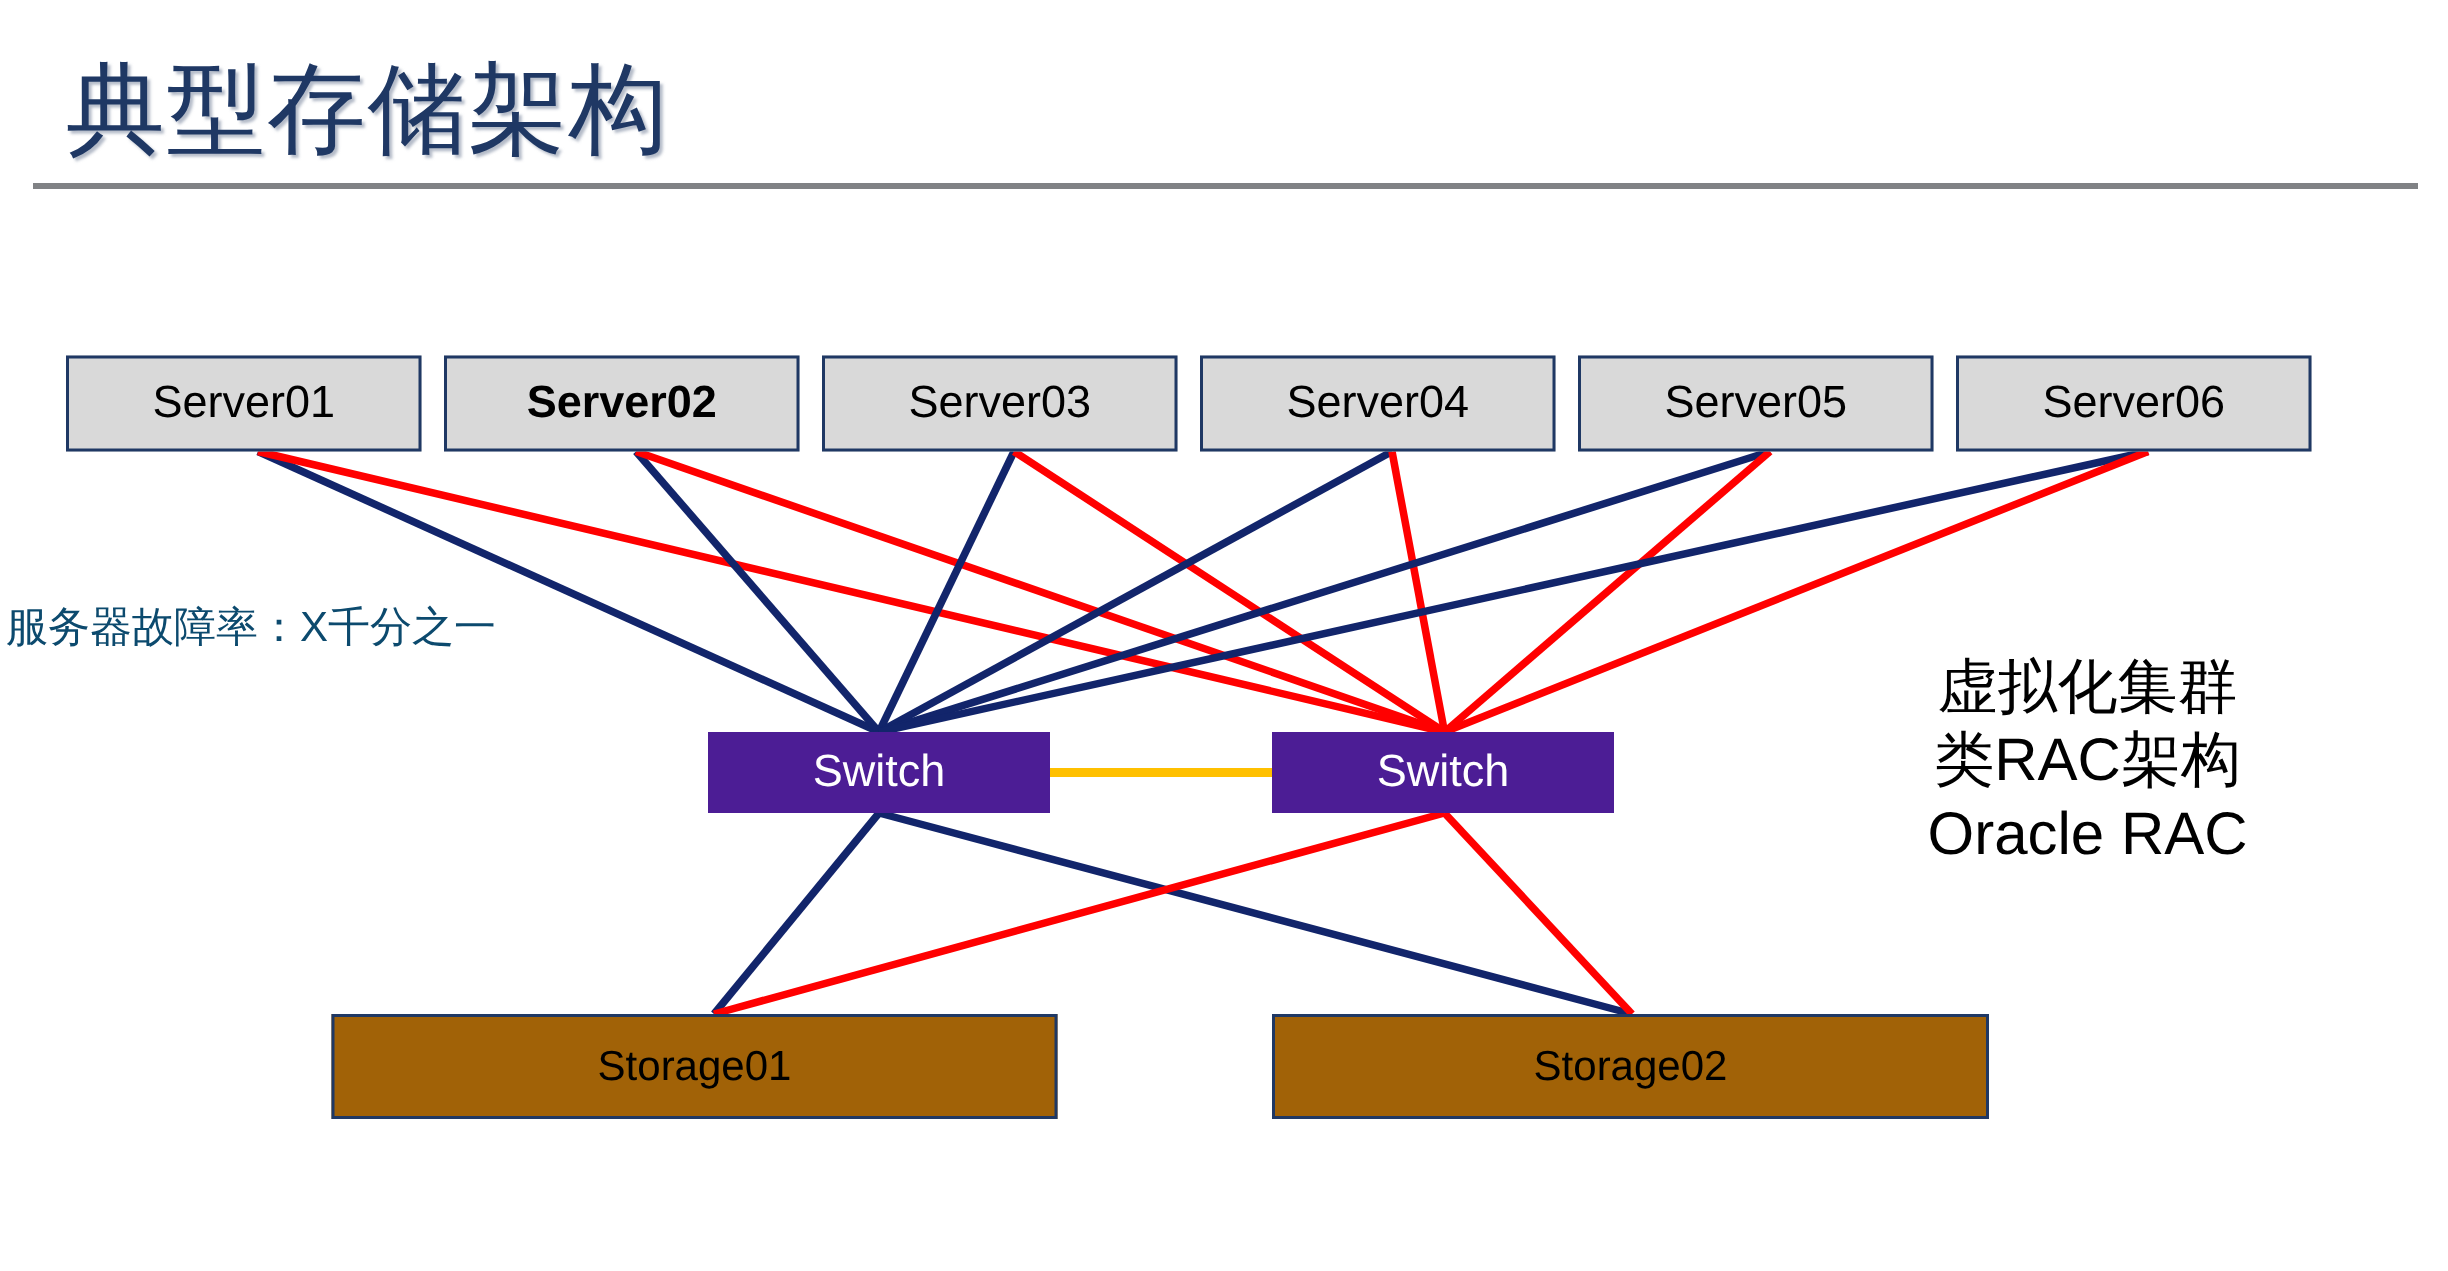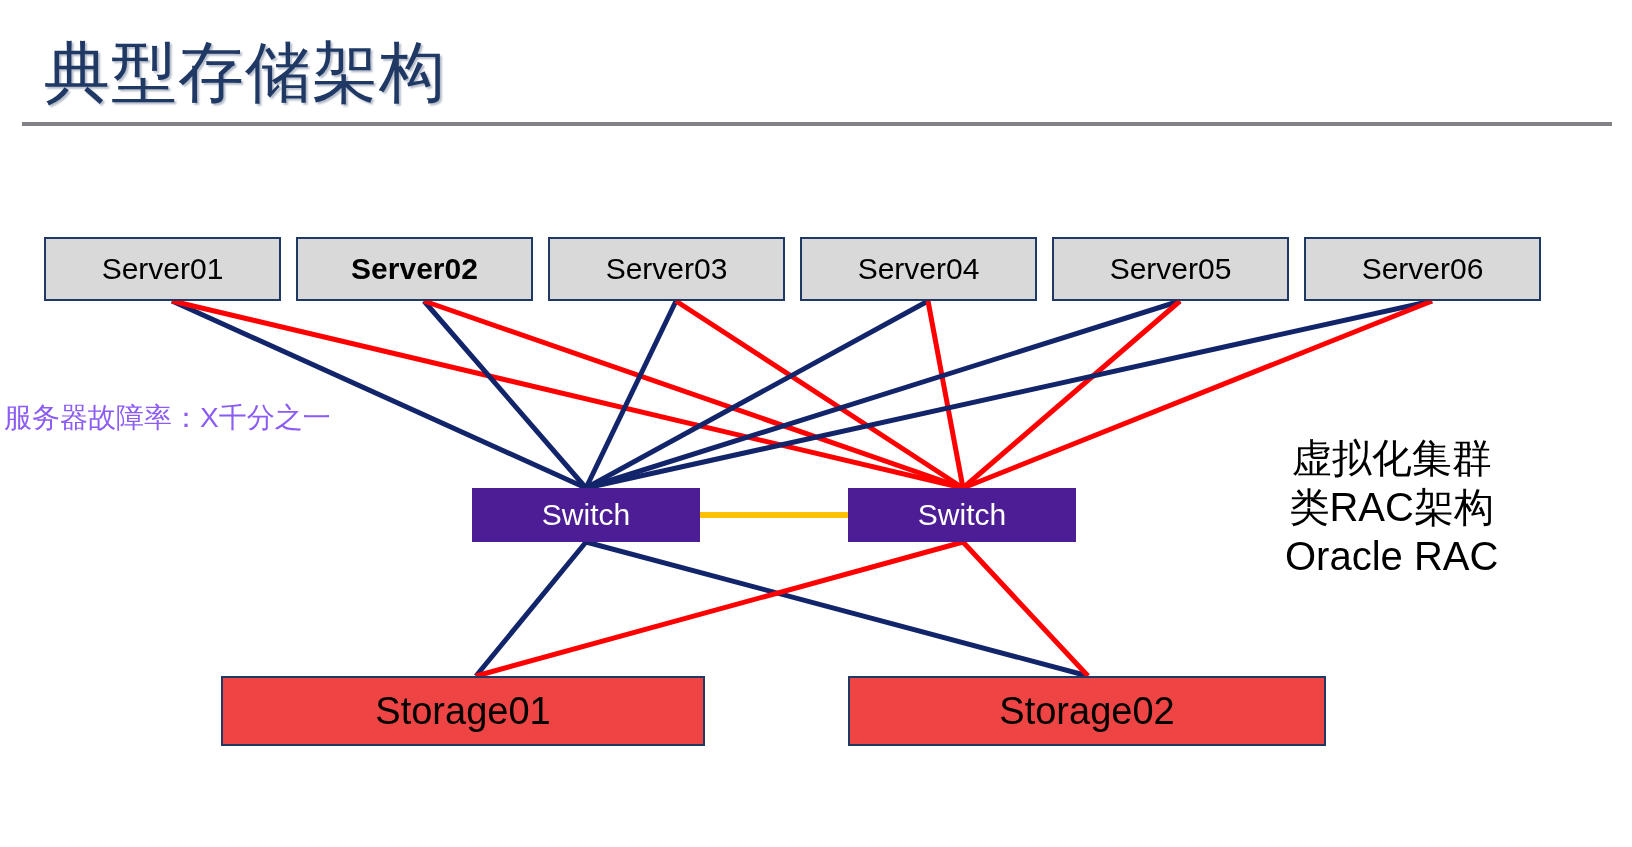--- a/index.html
+++ b/index.html
@@ -82,31 +82,31 @@
   }
   .switch-box {
     background: #4c1d95;
     border: none;
     color: #FFFFFF;
     font-size: 30px;
     height: 54px;
     top: 460px;
   }
   .storage-box {
-    background: #ef4444;
+    background: #a16207;
     border: 2px solid #1F3864;
     color: #000000;
-    font-size: 38px;
+    font-size: 28px;
     height: 70px;
     top: 648px;
   }
   
   .note {
     position: absolute;
-    color: #8b5cf6;
+    color: #0c4a6e;
     white-space: nowrap;
   }
   #note-server {
     left: 4px;
     top: 371px;
     font-size: 28px;
   }
   #note-storage {
     left: 4px;
     top: 751px;

